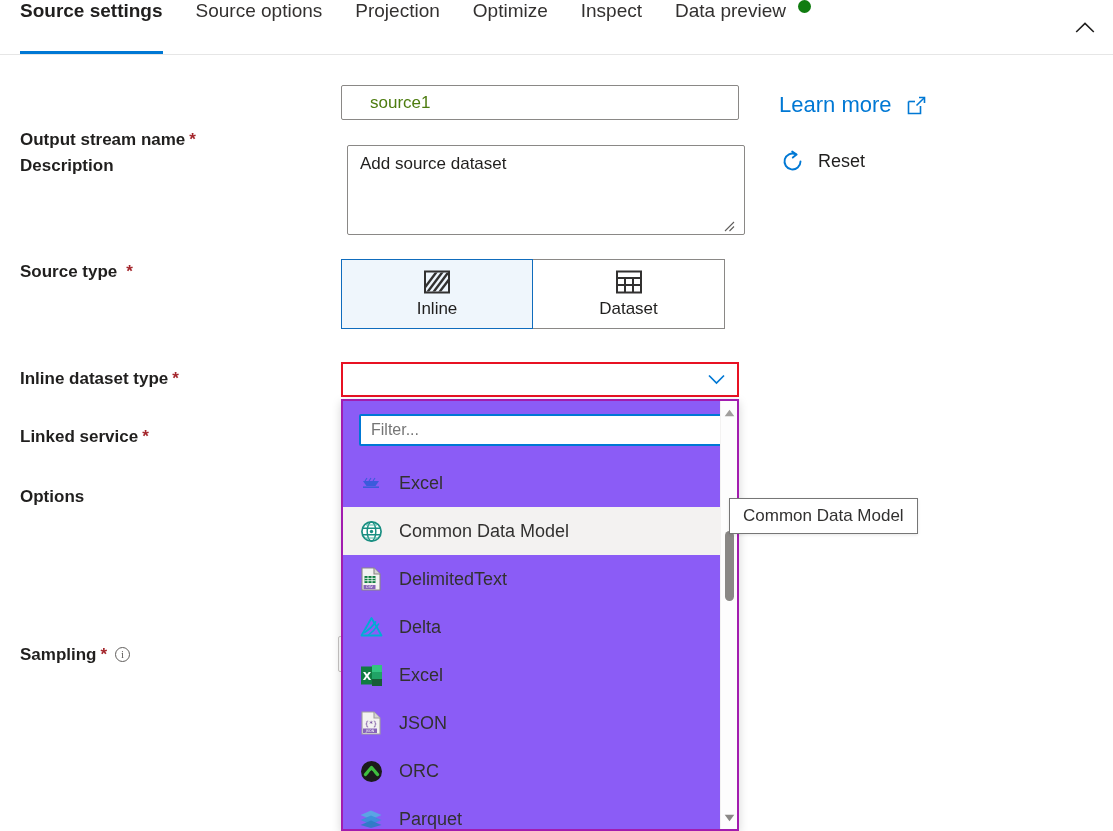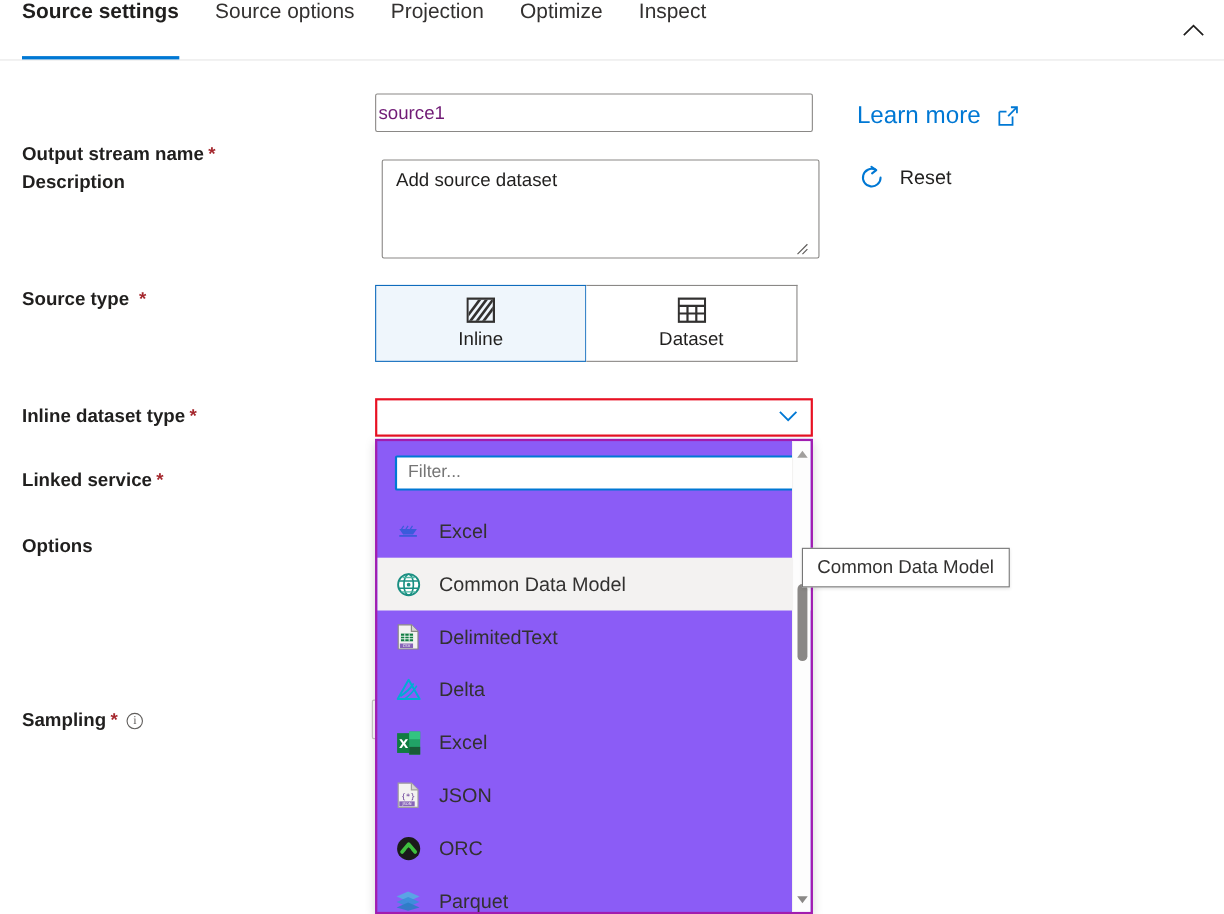--- a/index.html
+++ b/index.html
@@ -54,21 +54,21 @@
     display: inline-block; width: 15px; height: 15px; border: 1px solid #605e5c;
     border-radius: 50%; font-size: 11px; font-weight: normal; line-height: 13px;
     text-align: center; color: #605e5c; margin-left: 8px; font-family: "Liberation Serif", serif;
     vertical-align: 2px;
   }
 
   
   .txtbox {
     position: absolute;
     border: 1px solid #8a8886; background: #fff; border-radius: 2px;
-    font-size: 17px; color: #701a75; padding: 0 2px;
+    font-size: 17px; color: #4d7c0f; padding: 0 28px;
     font-family: "Liberation Sans", sans-serif;
     outline: none;
   }
   .txtarea {
     position: absolute;
     border: 1px solid #8a8886; background: #fff; border-radius: 2px;
     font-size: 17px; color: #201f1e; padding: 8px 12px;
     font-family: "Liberation Sans", sans-serif;
     resize: none; outline: none; overflow: hidden;
   }
@@ -164,20 +164,24 @@
       </div>
 
       <div class="tab">
         <span>Optimize</span>
       </div>
 
       <div class="tab">
         <span>Inspect</span>
       </div>
 
+      <div class="tab">
+        <span>Data preview</span>
+        <span class="greendot"></span>
+      </div>
 
     </div>
 
     <div class="collapse-btn">
       <svg width="20" height="13" viewBox="0 0 20 13">
         <path d="M1.2 11 L10 2.4 L18.8 11" fill="none" stroke="#201f1e" stroke-width="1.6"></path>
       </svg>
     </div>
   </div>
 

